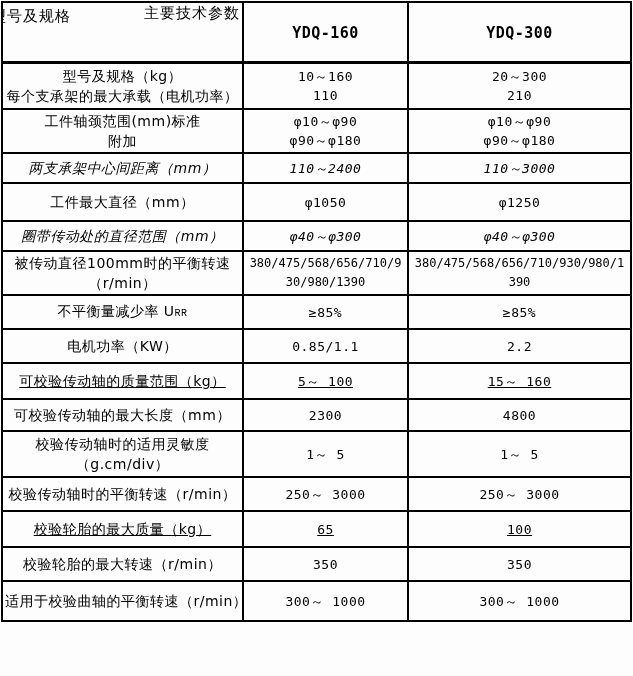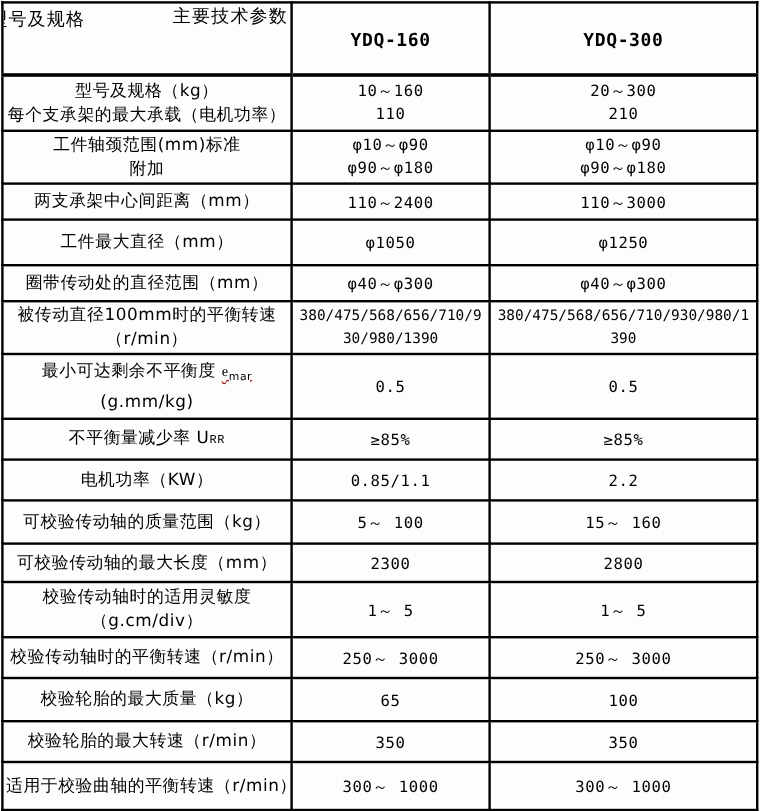--- a/index.html
+++ b/index.html
@@ -29,26 +29,26 @@
     overflow: hidden;
   }
   col.c-label { width: 241px; }
   col.c-m1 { width: 165px; }
   col.c-m2 { width: 223px; }
 
   
   tr.h60  td { height: 56px; }
   tr.h46  td { height: 42px; }
   tr.h44  td { height: 40px; }
-  tr.h30  td { height: 26px; }
+  tr.h30  td { height: 26px; font-style: italic; }
   tr.h38  td { height: 34px; }
   tr.h40  td { height: 36px; }
   tr.h54  td { height: 50px; }
   tr.h34  td { height: 30px; }
-  tr.h36  td { height: 32px; }
+  tr.h36  td { height: 32px; text-decoration: underline; }
   tr.h32  td { height: 28px; }
 
   .lbl {
     font-size: 14px;
     line-height: 20px;
     white-space: nowrap;
     letter-spacing: 0.5px;
   }
   .val {
     font-family: "DejaVu Sans Mono", "Liberation Mono", monospace;
@@ -203,31 +203,20 @@
       <td>
         <div class="val-wrap">380/475/568/656/710/9</div>
         <div class="val-wrap">30/980/1390</div>
       </td>
       <td>
         <div class="val-wrap">380/475/568/656/710/930/980/1</div>
         <div class="val-wrap">390</div>
       </td>
     </tr>
 
-    <tr class="h54">
-      <td>
-        <div class="lbl">
-          <span>最小可达剩余不平衡度</span>
-          <span class="spell"><span class="sym">e</span><sub class="sub">mar</sub></span>
-        </div>
-        <div class="lbl">(g.mm/kg)</div>
-      </td>
-      <td><span class="val">0.5</span></td>
-      <td><span class="val">0.5</span></td>
-    </tr>
 
     <tr class="h34">
       <td>
         <div class="lbl">
           <span>不平衡量减少率 U</span><span class="small-caps">RR</span>
         </div>
       </td>
       <td><span class="val">≥85%</span></td>
       <td><span class="val">≥85%</span></td>
     </tr>
@@ -246,21 +235,21 @@
       </td>
       <td><span class="val">5～ 100</span></td>
       <td><span class="val">15～ 160</span></td>
     </tr>
 
     <tr class="h32">
       <td>
         <div class="lbl">可校验传动轴的最大长度（mm）</div>
       </td>
       <td><span class="val">2300</span></td>
-      <td><span class="val">2800</span></td>
+      <td><span class="val">4800</span></td>
     </tr>
 
     <tr class="h46">
       <td>
         <div class="lbl">校验传动轴时的适用灵敏度</div>
         <div class="lbl">（g.cm/div）</div>
       </td>
       <td><span class="val">1～ 5</span></td>
       <td><span class="val">1～ 5</span></td>
     </tr>

